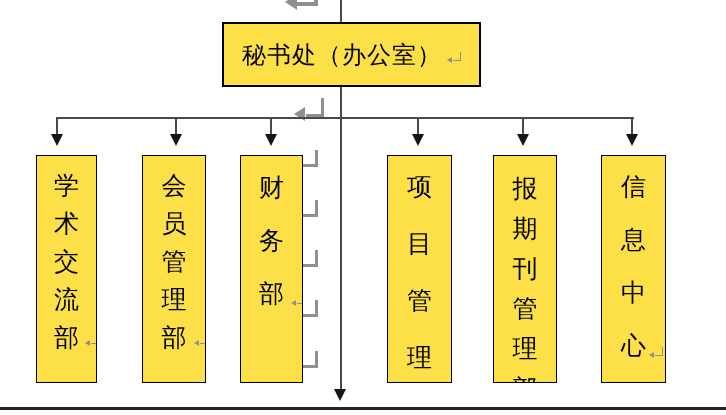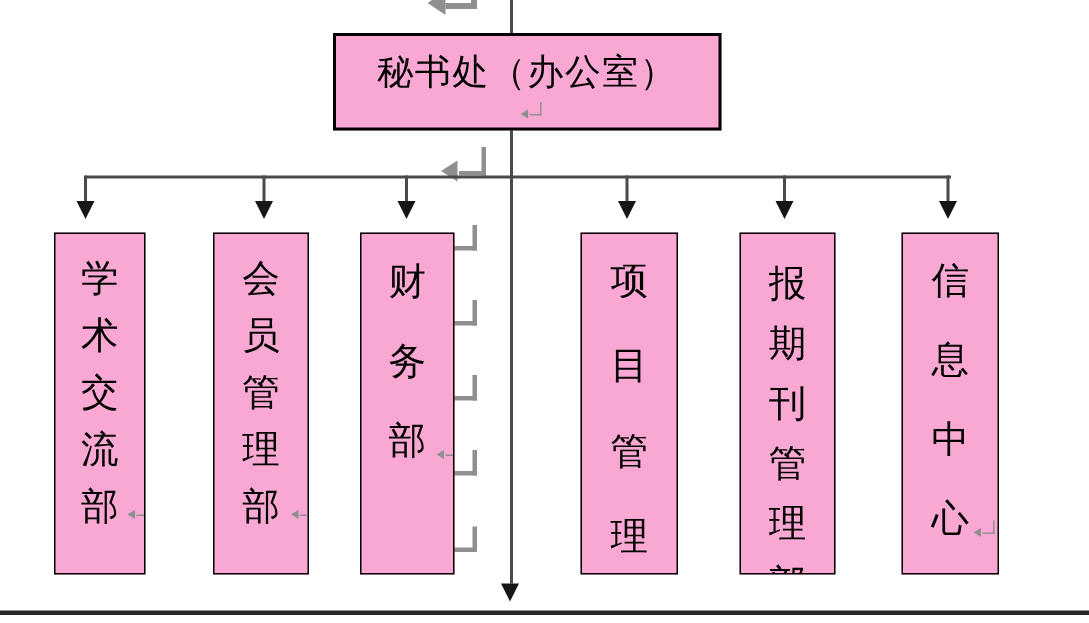--- a/index.html
+++ b/index.html
@@ -1,21 +1,21 @@
 <!DOCTYPE html>
 <html><head>
 <meta charset="utf-8">
 <style>
   html,body{margin:0;padding:0;background:#fff;}
   .stage{position:relative;width:726px;height:415px;background:#fff;overflow:hidden;
          font-family:"DejaVu Sans",sans-serif;}
   .line{position:absolute;background:#4a4a4a;z-index:1;}
   .ah{position:absolute;width:0;height:0;border-left:6px solid transparent;
       border-right:6px solid transparent;border-top:12px solid #161616;z-index:1;}
-  .box{position:absolute;box-sizing:border-box;background:#f9a8d4;border:1.5px solid #000;z-index:2;flex-direction:column;}
+  .box{position:absolute;box-sizing:border-box;background:#fde047;border:1.5px solid #000;z-index:2;}
   .topbox{display:flex;align-items:center;justify-content:center;border:2px solid #000;
           font-size:24px;color:#000;letter-spacing:1px;white-space:nowrap;}
   .dept{overflow:hidden;top:155px;height:228px;padding-top:var(--pt);}
   .row{height:var(--lh);display:flex;align-items:center;justify-content:center;position:relative;}
   .ch{font-size:25px;line-height:1;color:#000;}
   .crlf{position:absolute;color:#8f8f8f;width:1em;height:0.86em;z-index:1;}
   .crlf::before{content:"";position:absolute;right:0;top:0;width:0.5em;height:0.52em;
                 border-right:0.12em solid;border-bottom:0.12em solid;}
   .crlf::after{content:"";position:absolute;left:0.04em;top:0.3em;
                border-top:0.24em solid transparent;border-bottom:0.24em solid transparent;

